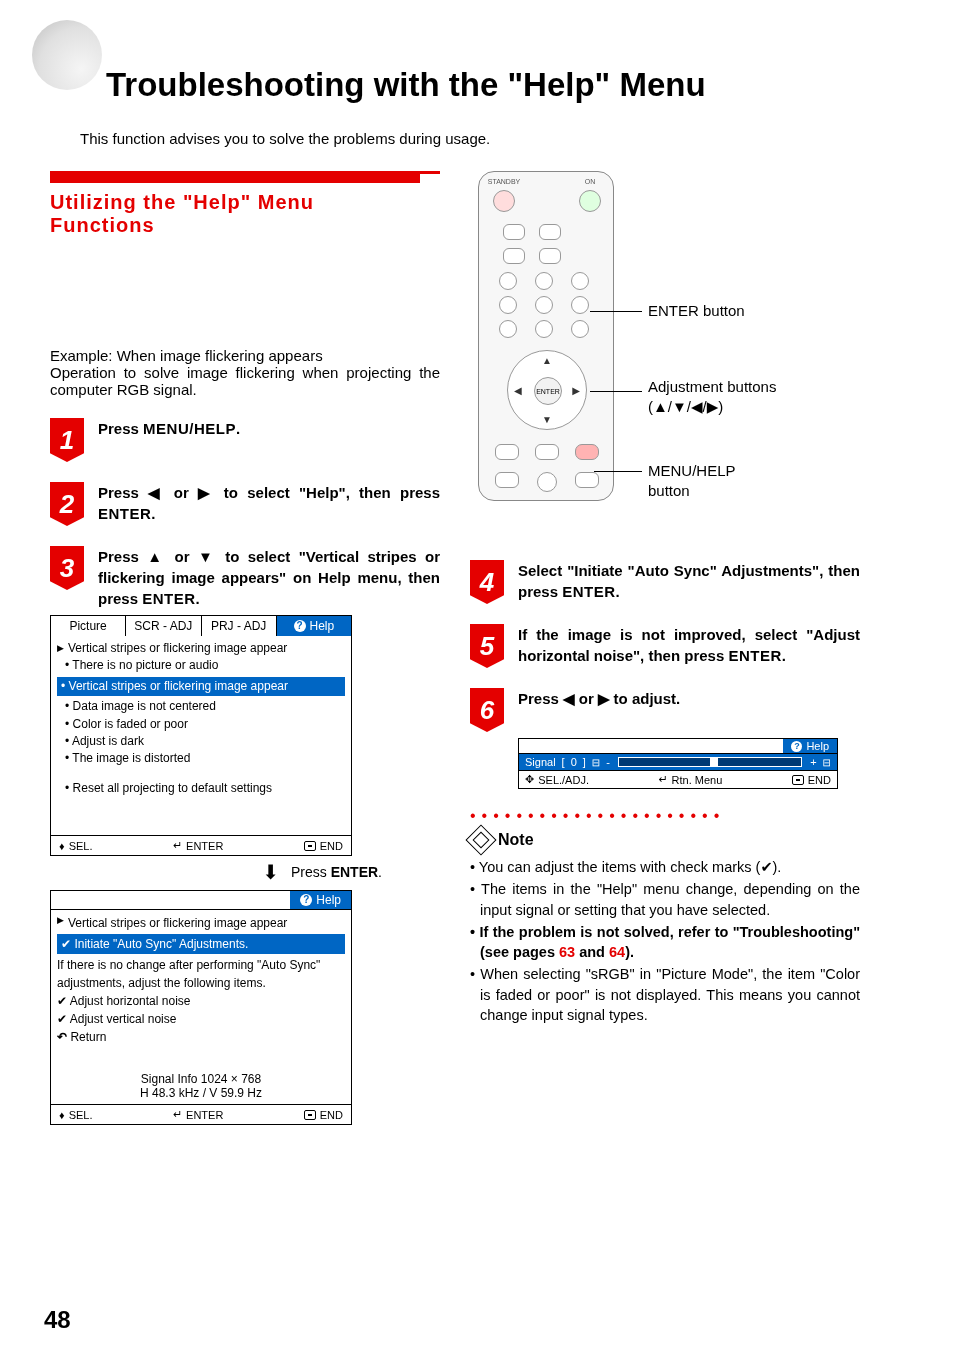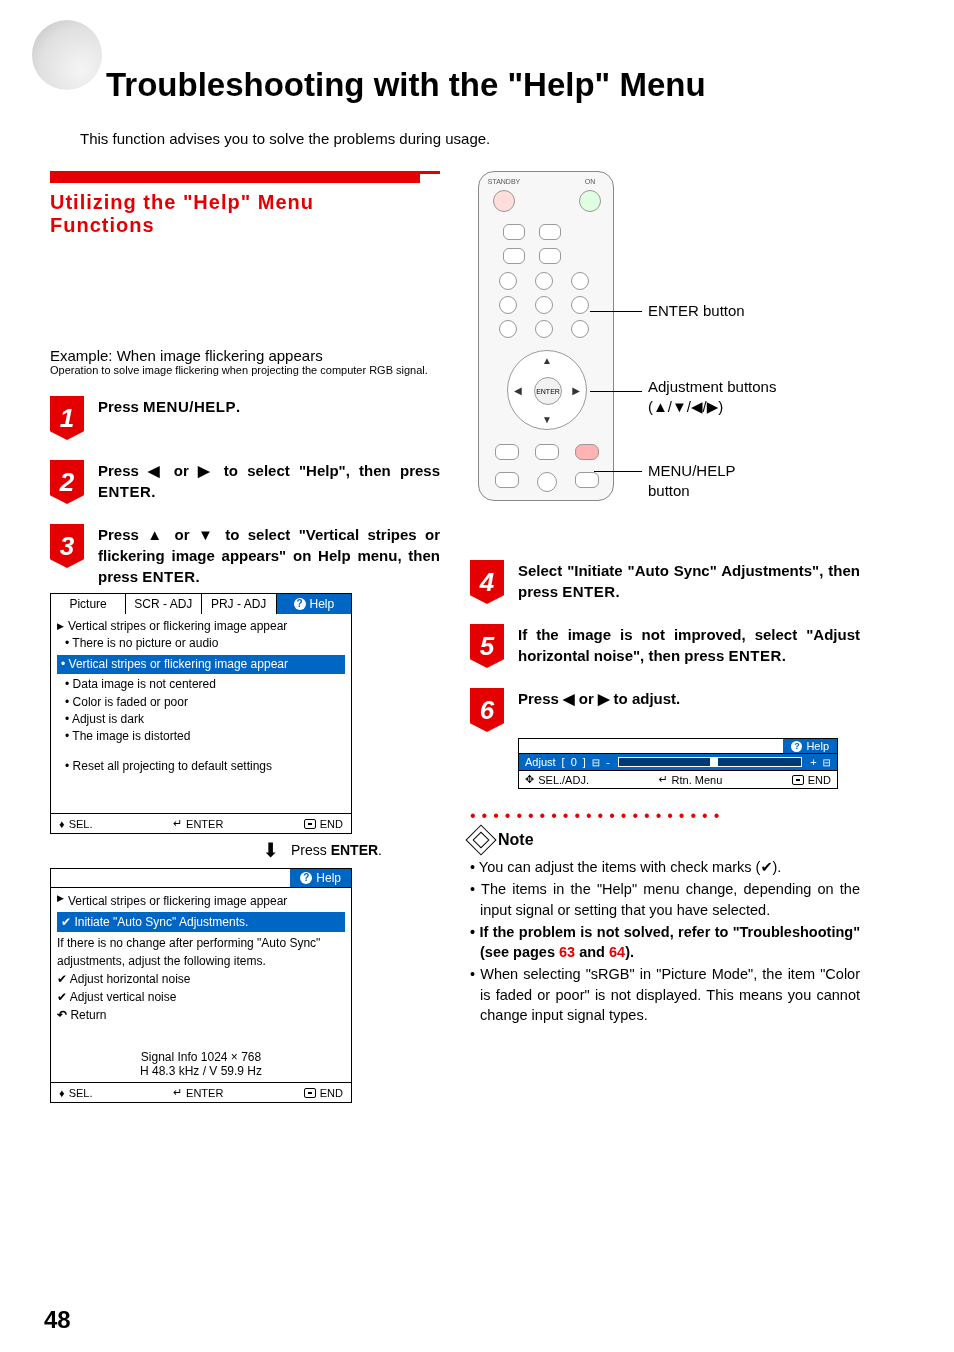--- a/index.html
+++ b/index.html
@@ -35,21 +35,21 @@
 
   .red-bar-wrap { border-top: 3px solid #e40000; margin-bottom: 8px; }
   .red-bar { background:#e40000; height:9px; width:370px; }
   .section-title {
     color:#e40000; font-weight: 900; font-size: 20px; letter-spacing: 1px;
     font-family: Arial, Helvetica, sans-serif; margin-top: 6px;
     text-align: justify;
   }
 
   .example { margin-top: 110px; font-size: 15px; }
-  .example-body { font-size:11px; text-align: justify; }
+  .example-body { font-size:15px; text-align: justify; }
 
   .step { display:flex; align-items:flex-start; gap:14px; margin-top:20px; }
   .step-badge {
     width:34px; height:44px; background:#e40000; color:#fff;
     display:flex; align-items:center; justify-content:center;
     font-size:26px; font-weight:bold; font-style:italic;
     clip-path: polygon(0 0,100% 0,100% 80%,50% 100%,0 80%);
     flex-shrink:0;
   }
   .step-text { font-size:15px; font-weight:bold; line-height:1.4; text-align: justify; }
@@ -343,21 +343,21 @@
     </div>
 
     <div class="adj-box">
       <div class="top">
           <div class="ht">
             <span class="q">?</span>
             <span>Help</span>
           </div>
         </div>
       <div class="row">
-        <span>Adjust</span>
+        <span>Signal</span>
         <span style="margin-left:auto">[</span>
         <span>0</span>
         <span>]</span>
         <span style="font-size:10px">⊟</span>
         <span>-</span>
         <div class="gauge"></div>
         <span>+</span>
         <span style="font-size:10px">⊟</span>
       </div>
       <div class="foot">

